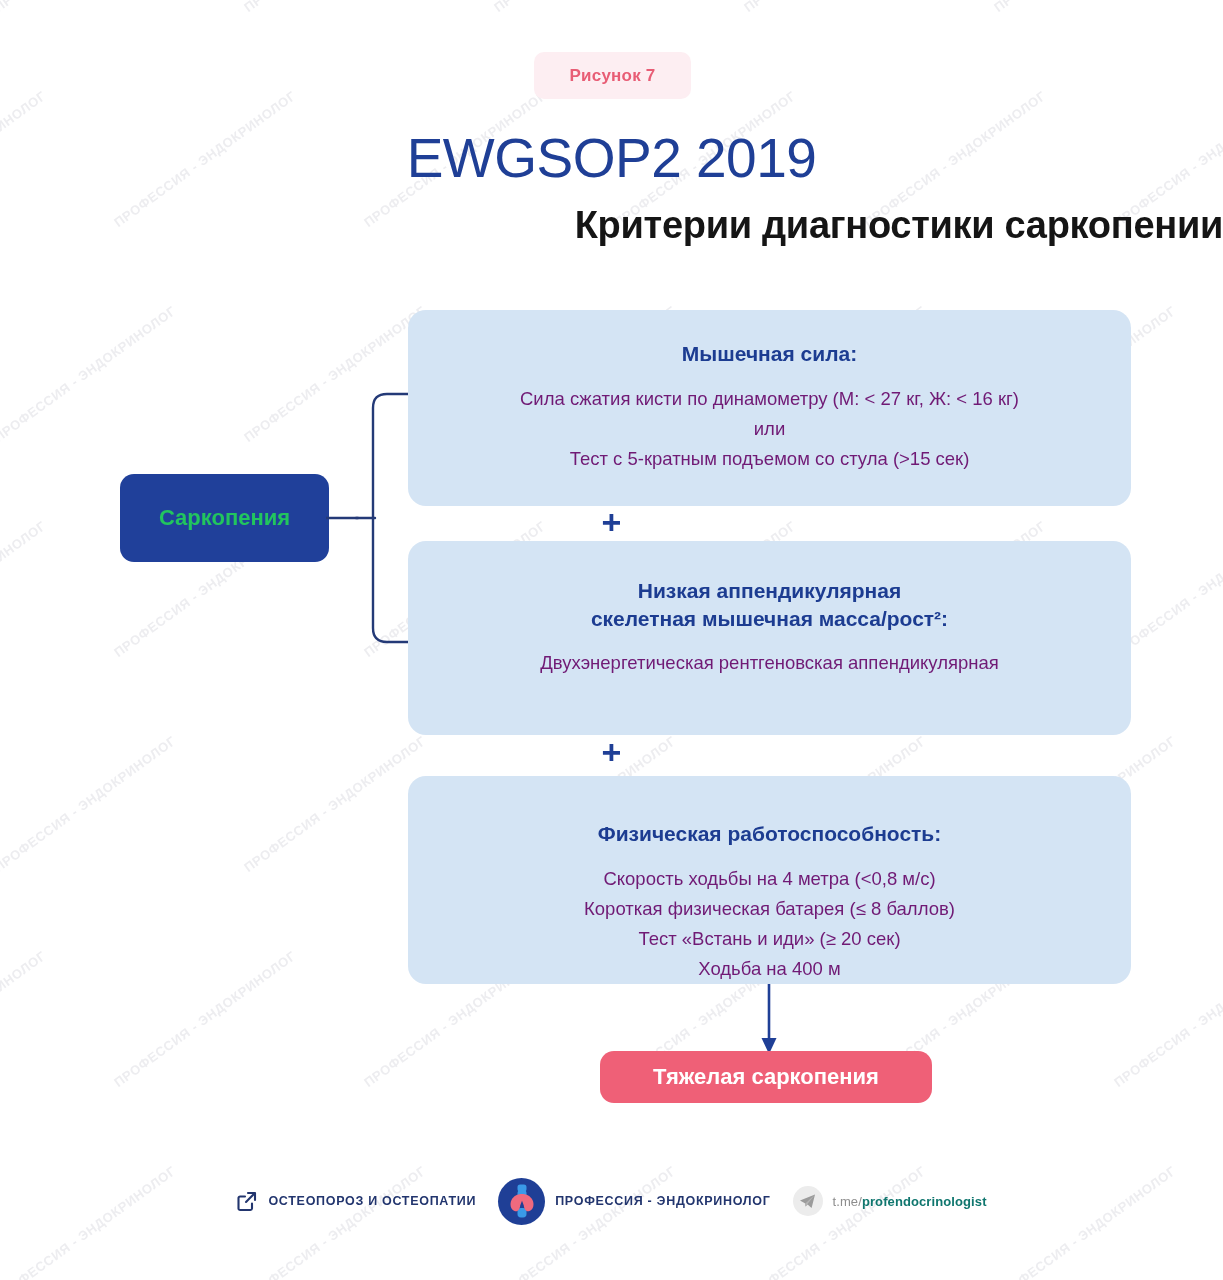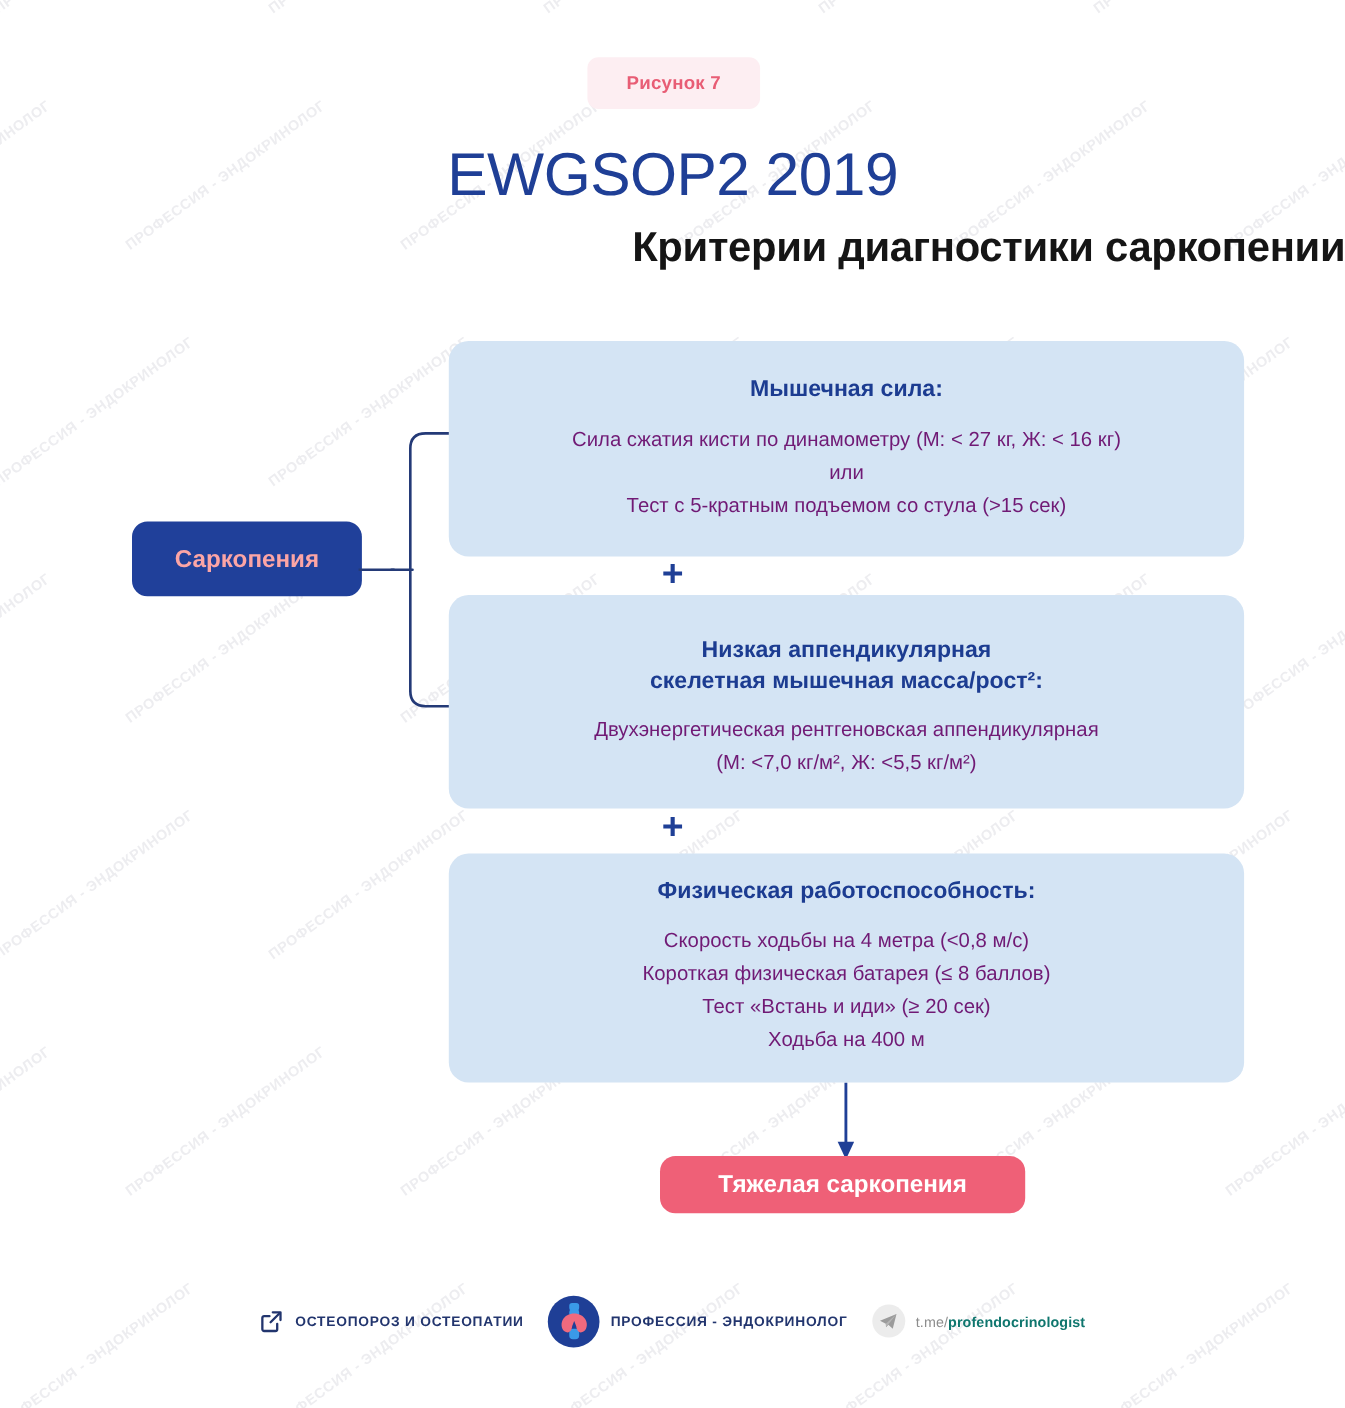--- a/index.html
+++ b/index.html
@@ -89,27 +89,27 @@
     font-weight: 700;
     letter-spacing: -0.3px;
   }
 
   
   .pill-navy {
     position: absolute;
     left: 120px;
     top: 474px;
     width: 209px;
-    height: 68px;
+    height: 88px;
     background: #20409a;
     border-radius: 14px;
     display: flex;
     align-items: center;
     justify-content: center;
-    color: #fca5a5;
+    color: #22c55e;
     font-size: 22px;
     font-weight: 700;
   }
 
   
   .bracket {
     position: absolute;
     left: 326px;
     top: 392px;
     width: 92px;
@@ -137,21 +137,21 @@
     margin-top: 16px;
     font-size: 18.5px;
     font-weight: 400;
     line-height: 1.62;
     color: #701a75;
   }
   .crit-box .bx-body div { white-space: nowrap; }
 
   #box1 { top: 310px; height: 196px; padding-top: 30px; }
   #box2 { top: 541px; height: 194px; padding-top: 36px; }
-  #box3 { top: 776px; height: 208px; padding-top: 20px; }
+  #box3 { top: 776px; height: 208px; padding-top: 44px; }
 
   
   .plus {
     position: absolute;
     left: 0;
     width: 1223px;
     text-align: center;
     color: #1f3f96;
     font-size: 34px;
     font-weight: 700;
@@ -308,21 +308,20 @@
       </div>
     </div>
 
     <div class="plus" id="plus1">+</div>
 
     <div class="crit-box" id="box2">
       <div class="bx-title">Низкая аппендикулярная</div>
       <div class="bx-title">скелетная мышечная масса/рост²:</div>
       <div class="bx-body">
         <div>Двухэнергетическая рентгеновская аппендикулярная</div>
-        <div>(М: &lt;7,0 кг/м², Ж: &lt;5,5 кг/м²)</div>
       </div>
     </div>
 
     <div class="plus" id="plus2">+</div>
 
     <div class="crit-box" id="box3">
       <div class="bx-title">Физическая работоспособность:</div>
       <div class="bx-body">
         <div>Скорость ходьбы на 4 метра (&lt;0,8 м/с)</div>
         <div>Короткая физическая батарея (≤ 8 баллов)</div>

